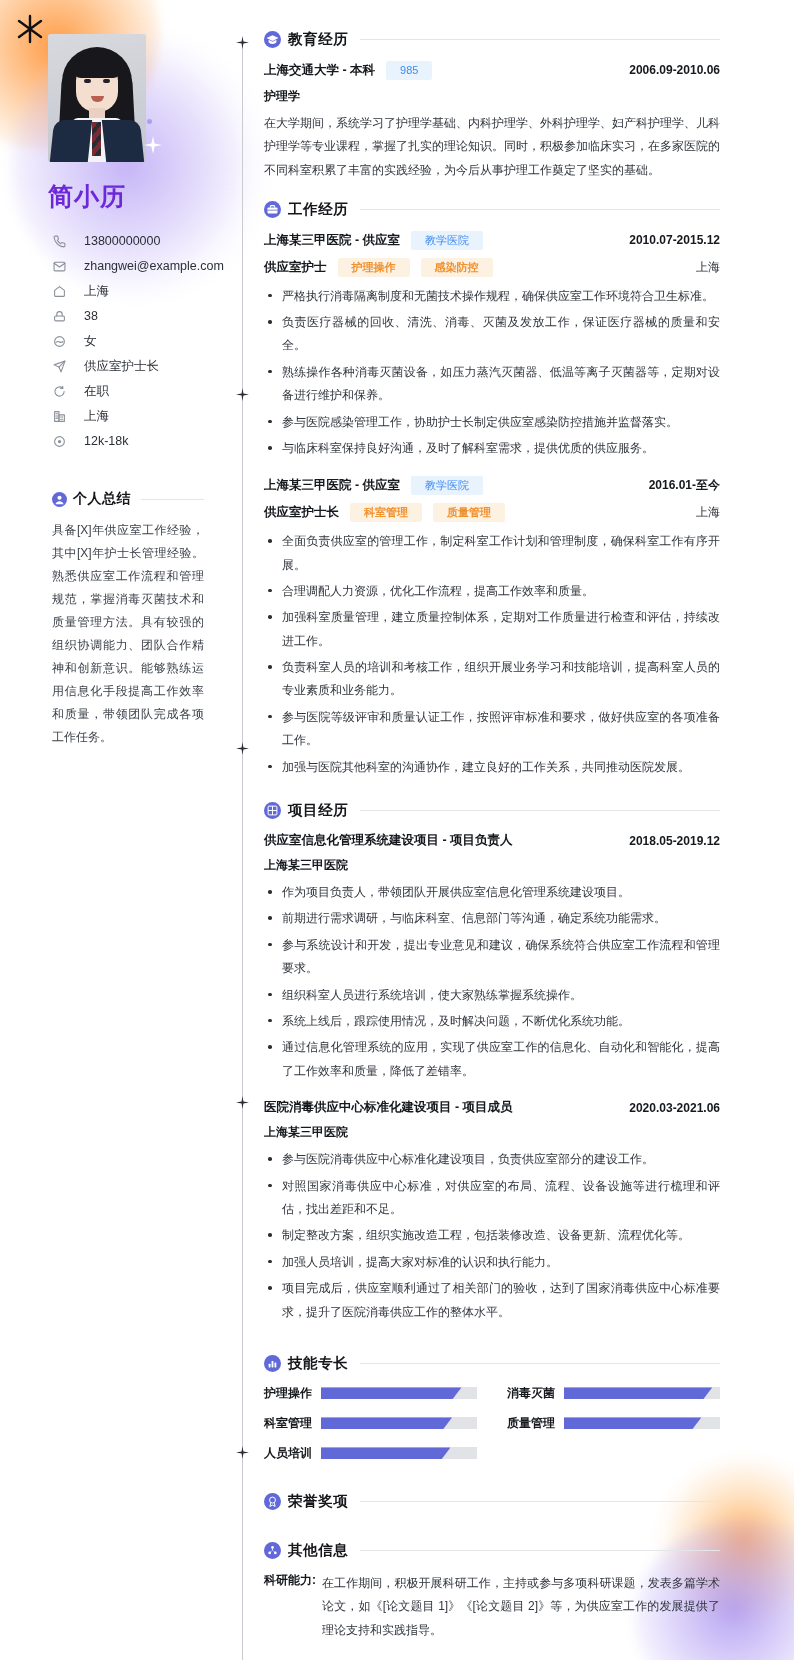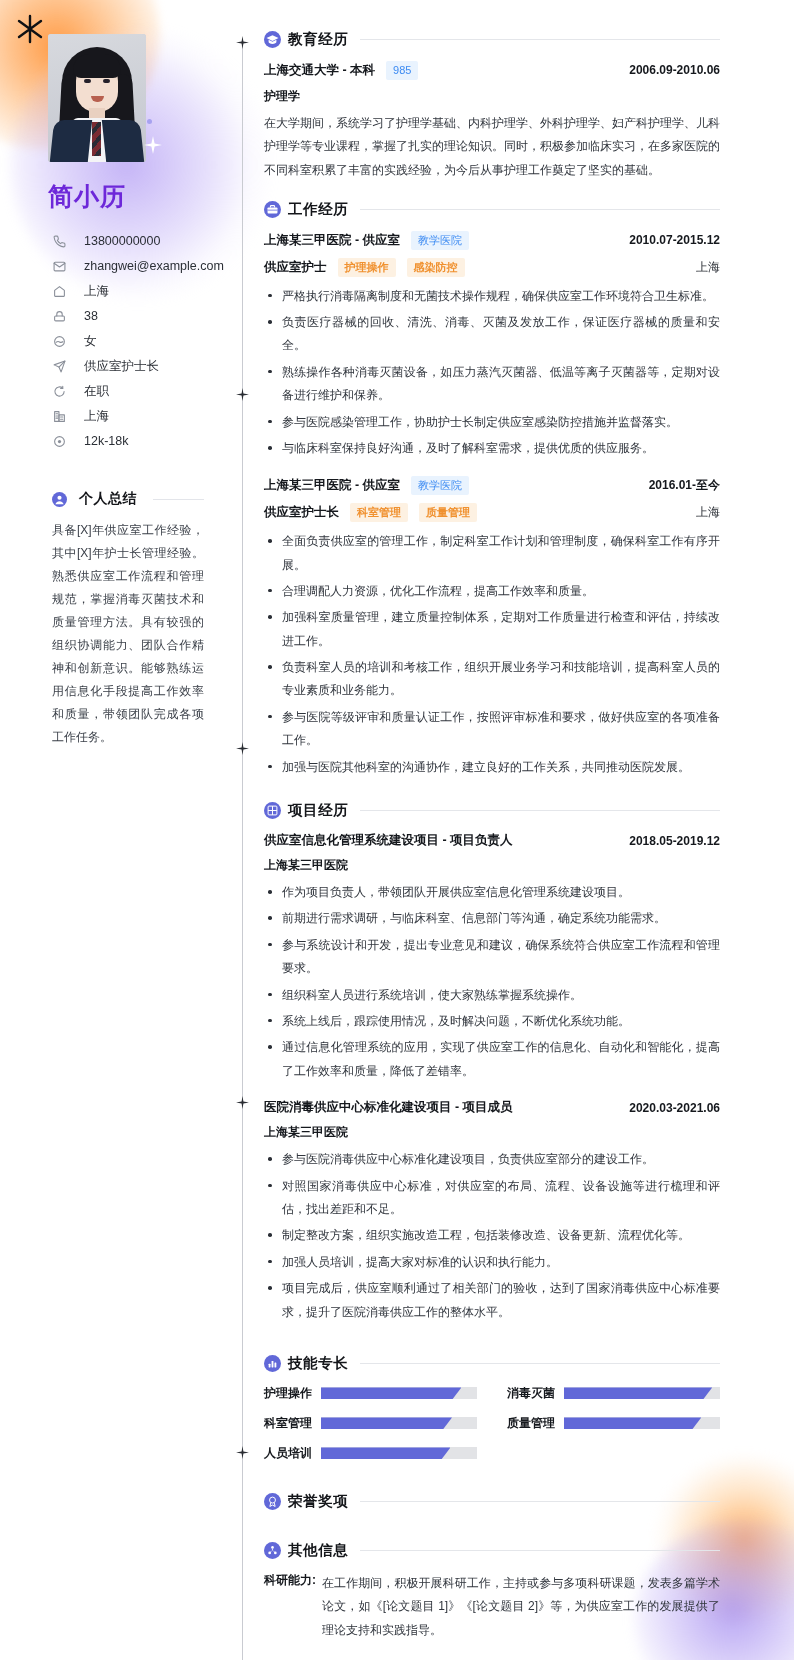--- a/index.html
+++ b/index.html
@@ -101,21 +101,21 @@
     gap: 17px;
     height: 25px;
     font-size: 12.5px;
     color: #2b2f36;
   }
   .contact .ico { width: 15px; height: 15px; flex: 0 0 15px; display:flex; align-items:center; justify-content:center; color:#8a8f99; }
   .contact .ico svg { width: 13px; height: 13px; display: block; }
   .contact .txt { line-height: 1; }
 
   .side-section { margin: 36px 0 0 52px; width: 152px; position: relative; z-index: 3; }
-  .side-head { display: flex; align-items: center; gap: 12px; }
+  .side-head { display: flex; align-items: center; gap: 6px; }
   .side-head .bubble { width: 15px; height: 15px; flex:0 0 15px; }
   .side-head h3 { font-size: 14px; font-weight: 700; color: #14161a; letter-spacing: .5px; }
   .side-head .rule { flex: 1; height: 1px; background: #e3e5ea; margin-left: 4px; }
   .side-body {
     margin-top: 11px;
     font-size: 12px;
     line-height: 1.92;
     color: #3b4049;
     text-align: justify;
   }
@@ -159,21 +159,21 @@
   .entry-row1 { display: flex; align-items: center; margin-bottom: 8px; }
   .entry-title { font-size: 12.5px; font-weight: 700; color: #15181d; }
   .entry-date { margin-left: auto; font-size: 12px; font-weight: 700; color: #15181d; white-space: nowrap; padding-left: 12px; }
   .entry-row2 { display: flex; align-items: center; margin-bottom: 8px; }
   .entry-sub { font-size: 12.5px; font-weight: 700; color: #15181d; text-align: right; }
   .entry-loc { margin-left: auto; font-size: 12px; color: #2b2f36; white-space: nowrap; padding-left: 12px; }
 
   .tag {
     display: inline-block;
     margin-left: 11px;
-    padding: 2px 7px;
+    padding: 2px 14px;
     font-size: 11px;
     font-weight: 400;
     border-radius: 2px;
     line-height: 1.35;
     white-space: nowrap;
   }
   .tag-blue { color: #3d8bf2; background: #e9f3fe; }
   .tag-orange { color: #f0912f; background: #fdf1e2; font-weight: 700; }
 
   .para {

